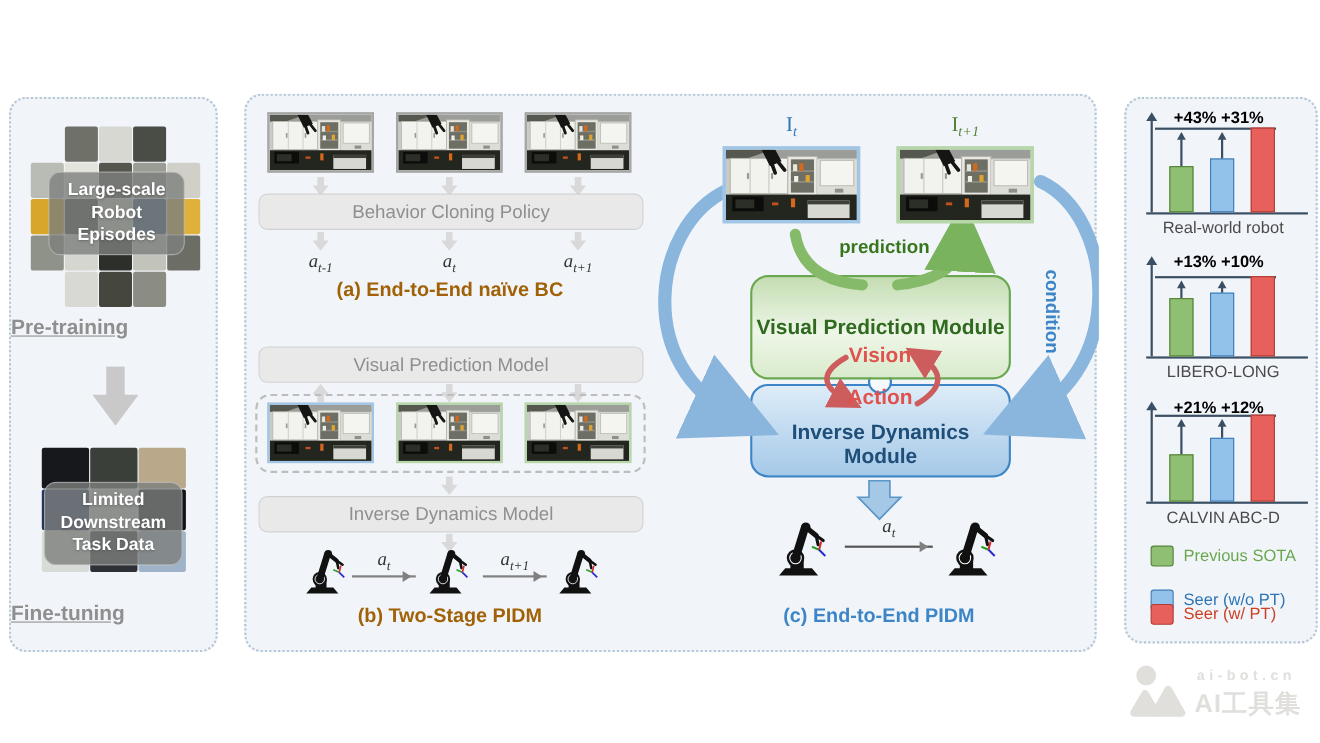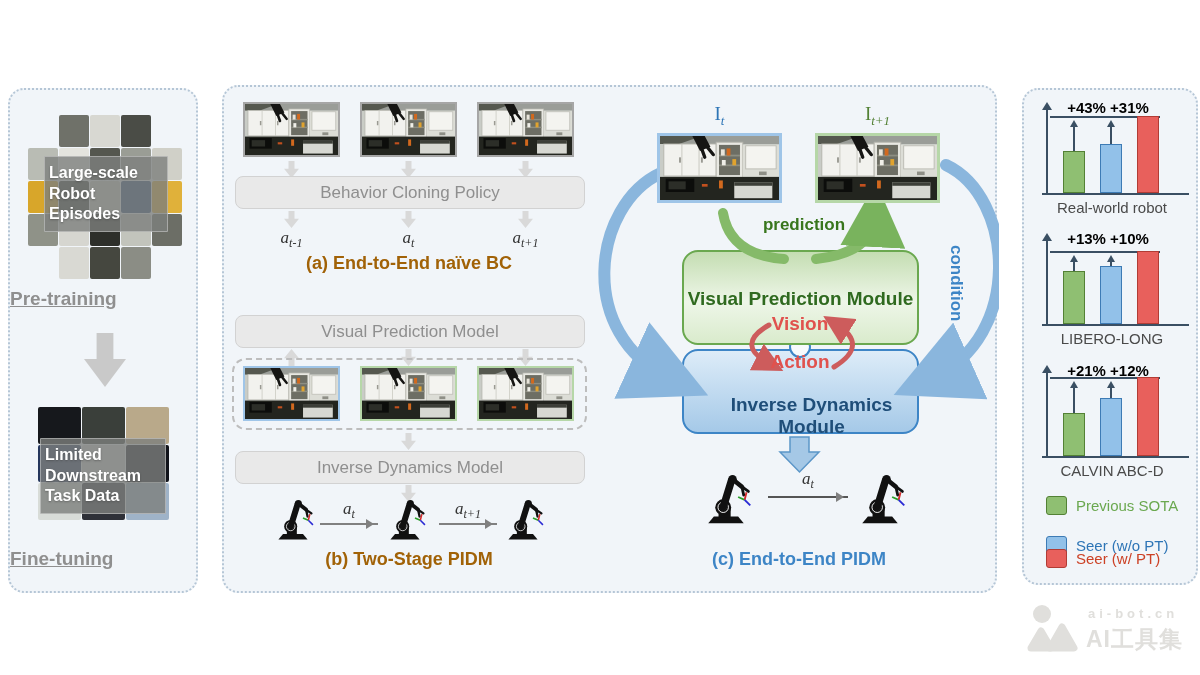--- a/index.html
+++ b/index.html
@@ -19,22 +19,22 @@
   .bigarr{position:absolute;width:42px;height:54px;background:#c9c9c9;
         clip-path:polygon(30% 0,70% 0,70% 48%,100% 48%,50% 100%,0 48%,30% 48%);}
   .photo{position:absolute;box-sizing:border-box;background:#c9ccc6;overflow:hidden;}
   .photo svg{display:block;width:100%;height:100%;}
   .hline{position:absolute;height:2px;background:#808080;}
   .hline:after{content:"";position:absolute;right:-1px;top:-4px;border:5px solid transparent;border-left:8px solid #808080;}
   .alabel{position:absolute;text-align:center;}
   
   .tile{position:absolute;border-radius:2px;}
   .overlay{position:absolute;background:rgba(125,128,125,.8);border:1px solid rgba(255,255,255,.35);
-           border-radius:1px;color:#fff;font-weight:bold;font-size:16px;line-height:1.3;
-           display:flex;align-items:center;justify-content:center;text-align:left;padding:4px;box-sizing:border-box;
+           border-radius:11px;color:#fff;font-weight:bold;font-size:16px;line-height:1.3;
+           display:flex;align-items:center;justify-content:center;text-align:center;padding:4px;box-sizing:border-box;
            text-shadow:0 1px 2px rgba(60,60,60,.5);}
   .stage-label{position:absolute;width:100%;text-align:left;font-weight:bold;font-size:19px;color:#8f8f8f;text-decoration:underline;}
   
   .cbox{position:absolute;border-radius:16px;box-sizing:border-box;font-weight:bold;font-size:19px;text-align:center;}
   .vpm{background:linear-gradient(180deg,#c4ddb2 0%,#eef6e8 55%,#d9ebcc 100%);border:2px solid #6aa84f;color:#2f6a1f;z-index:3;}
   .idm{background:linear-gradient(180deg,#ddecf8 0%,#a5c9e8 100%);border:2px solid #3d85c6;color:#1f4e79;z-index:1;}
   .notch{position:absolute;width:22px;height:22px;border-radius:50%;background:#f7fafc;border:2px solid #3d85c6;z-index:2;box-sizing:border-box;}
   
   .chart{position:absolute;width:160px;height:126px;}
   .plot{position:absolute;inset:0;}
@@ -214,21 +214,21 @@
     <div class="alabel math" style="left:96px;top:412px;width:58px;"><i>a</i><sub>t</sub></div>
     <div class="hline" style="left:215px;top:436px;width:58px;"></div>
     <div class="alabel math" style="left:215px;top:412px;width:58px;"><i>a</i><sub>t+1</sub></div>
     <div class="cap abs" style="left:11px;top:462px;width:348px;">(b) Two-Stage PIDM</div>
 
     <div class="cbox vpm" style="left:458px;top:163px;width:237px;height:95px;">
       <div class="abs" style="left:0;top:36px;width:100%;">Visual Prediction Module</div>
     </div>
     <div class="notch" style="left:565px;top:249px;"></div>
     <div class="cbox idm" style="left:458px;top:262px;width:237px;height:85px;">
-      <div class="abs" style="left:0;top:43px;width:100%;margin-left:11px;">Inverse Dynamics Module</div>
+      <div class="abs" style="left:0;top:32px;width:100%;">Inverse Dynamics Module</div>
     </div>
 
     <svg class="abs" style="left:0;top:0;width:775px;height:508px;z-index:4;pointer-events:none;">
       <defs>
         <marker id="mB" markerWidth="7" markerHeight="7" refX="3.5" refY="3.5" orient="auto">
             <path d="M0,0 L7,3.5 L0,7 Z" fill="#8ab6dd"></path>
           </marker>
         <marker id="mG" markerWidth="6.5" markerHeight="6.5" refX="3" refY="3.2" orient="auto">
             <path d="M0,0 L6.5,3.2 L0,6.5 Z" fill="#79b35d"></path>
           </marker>

